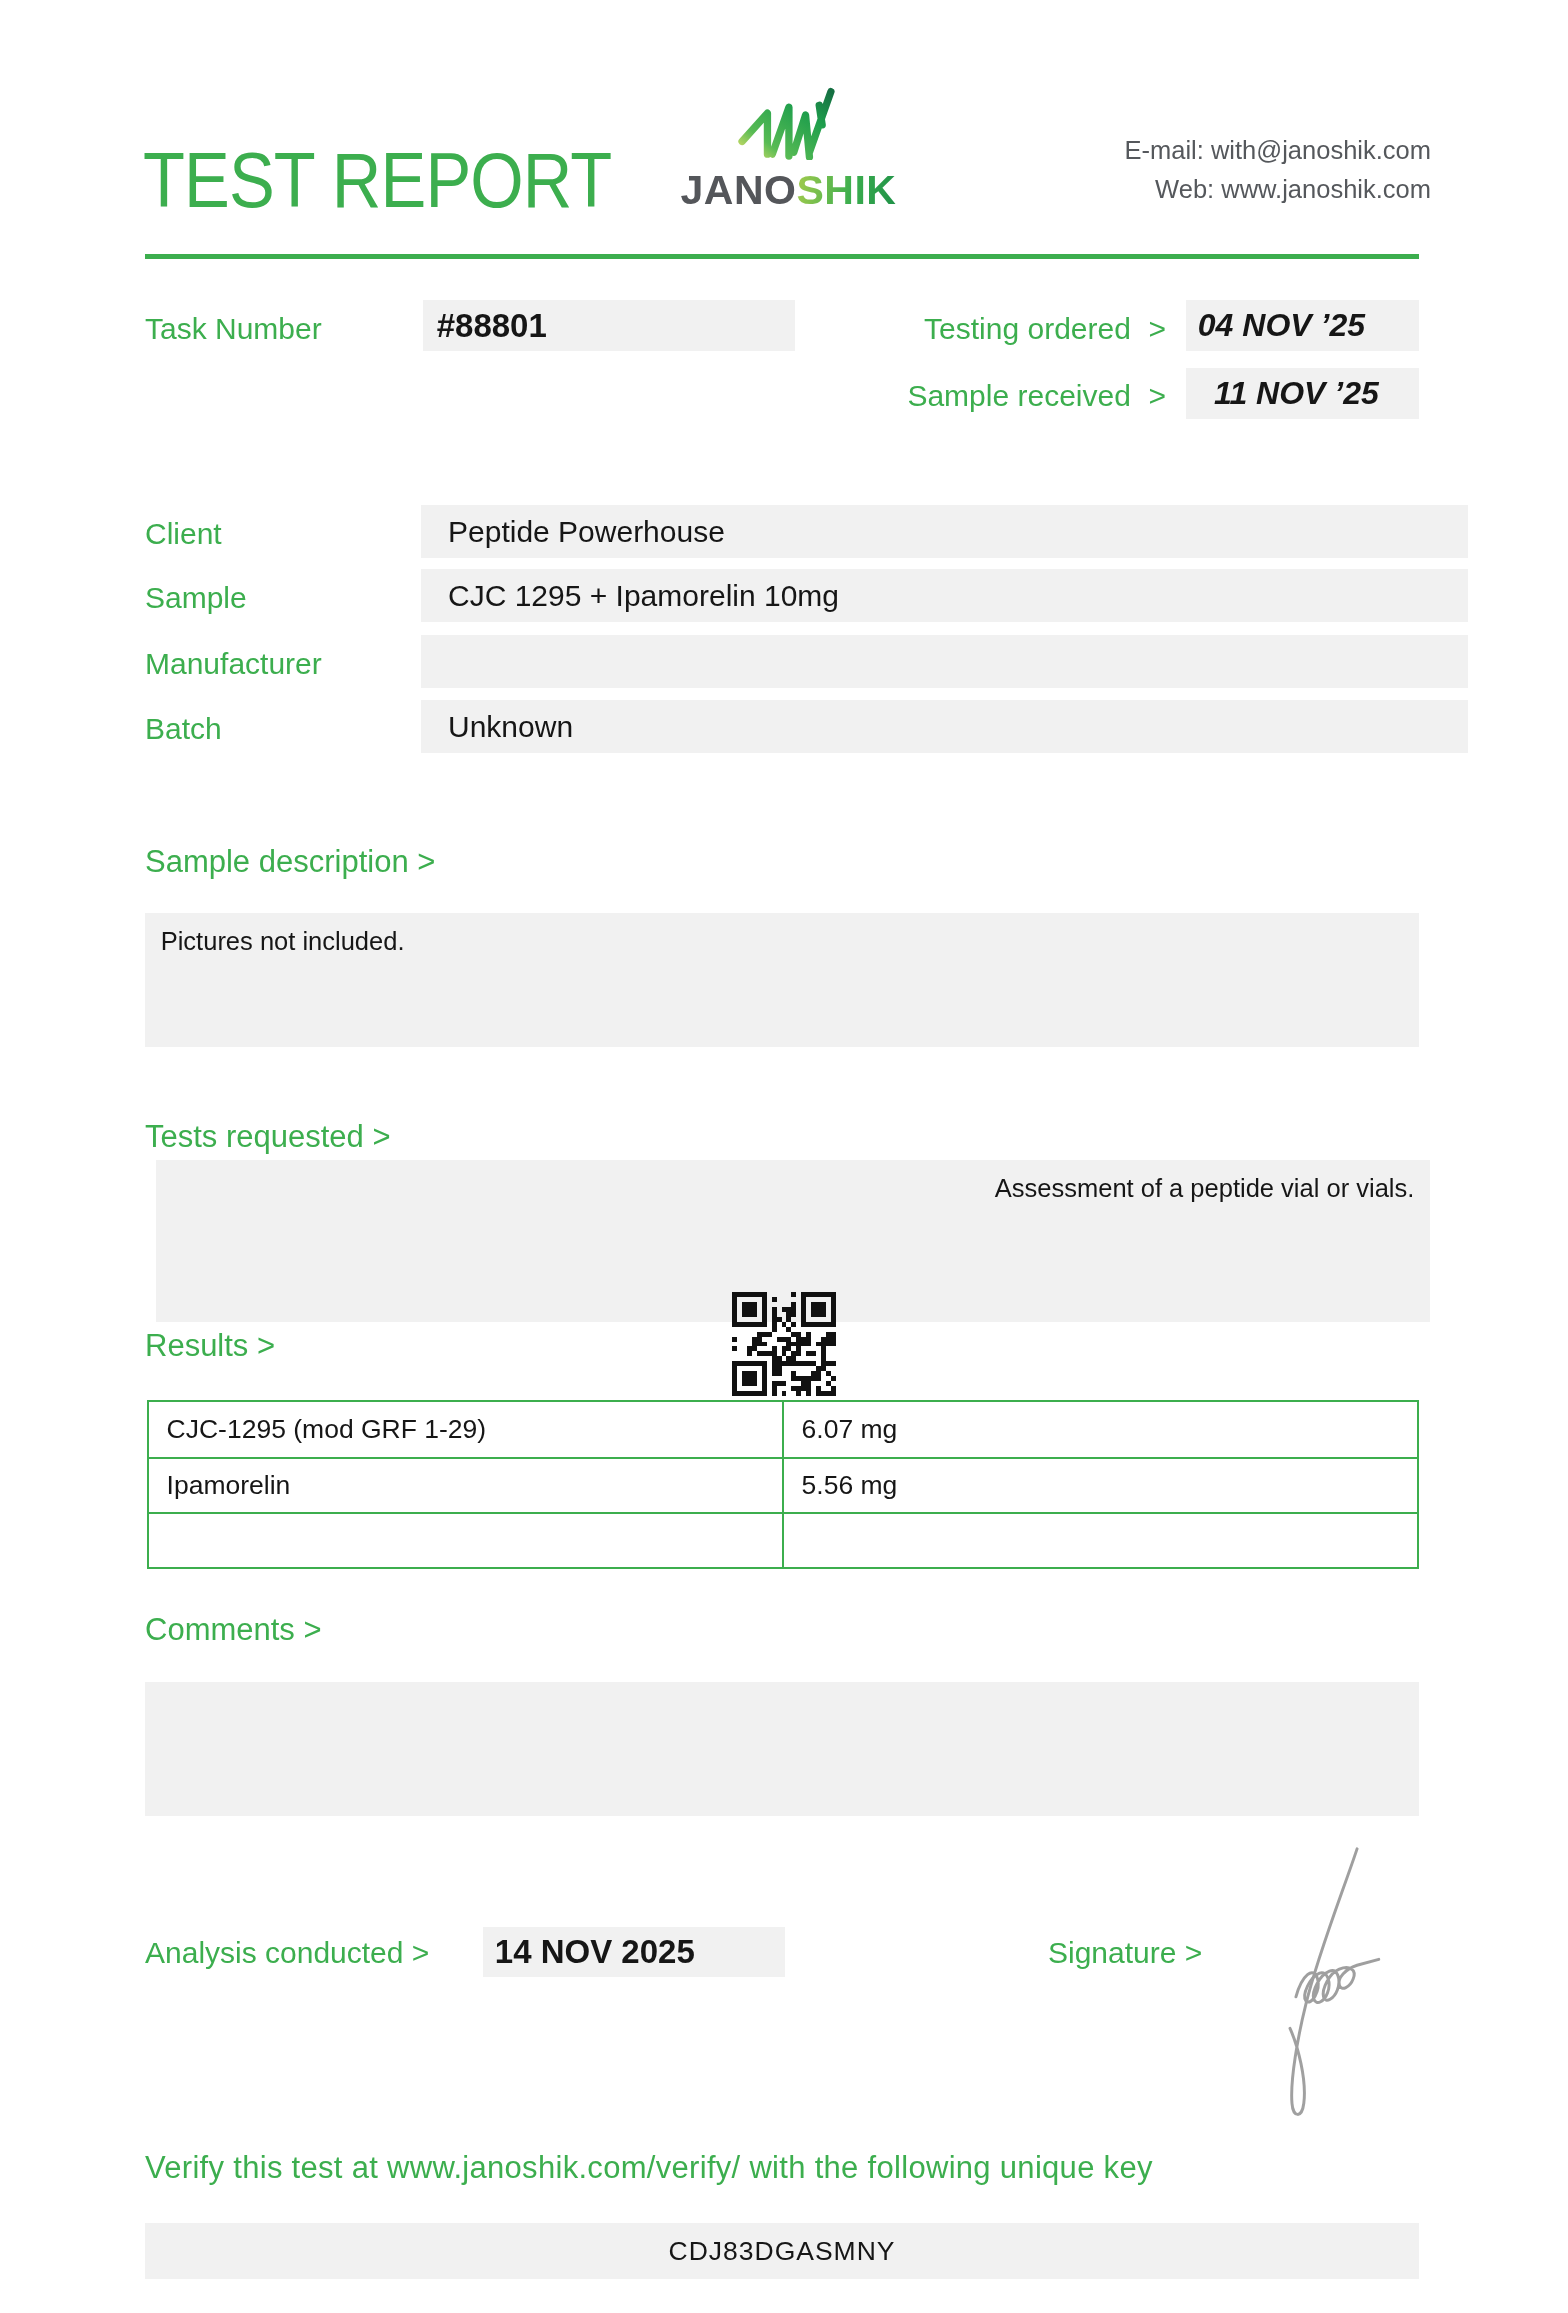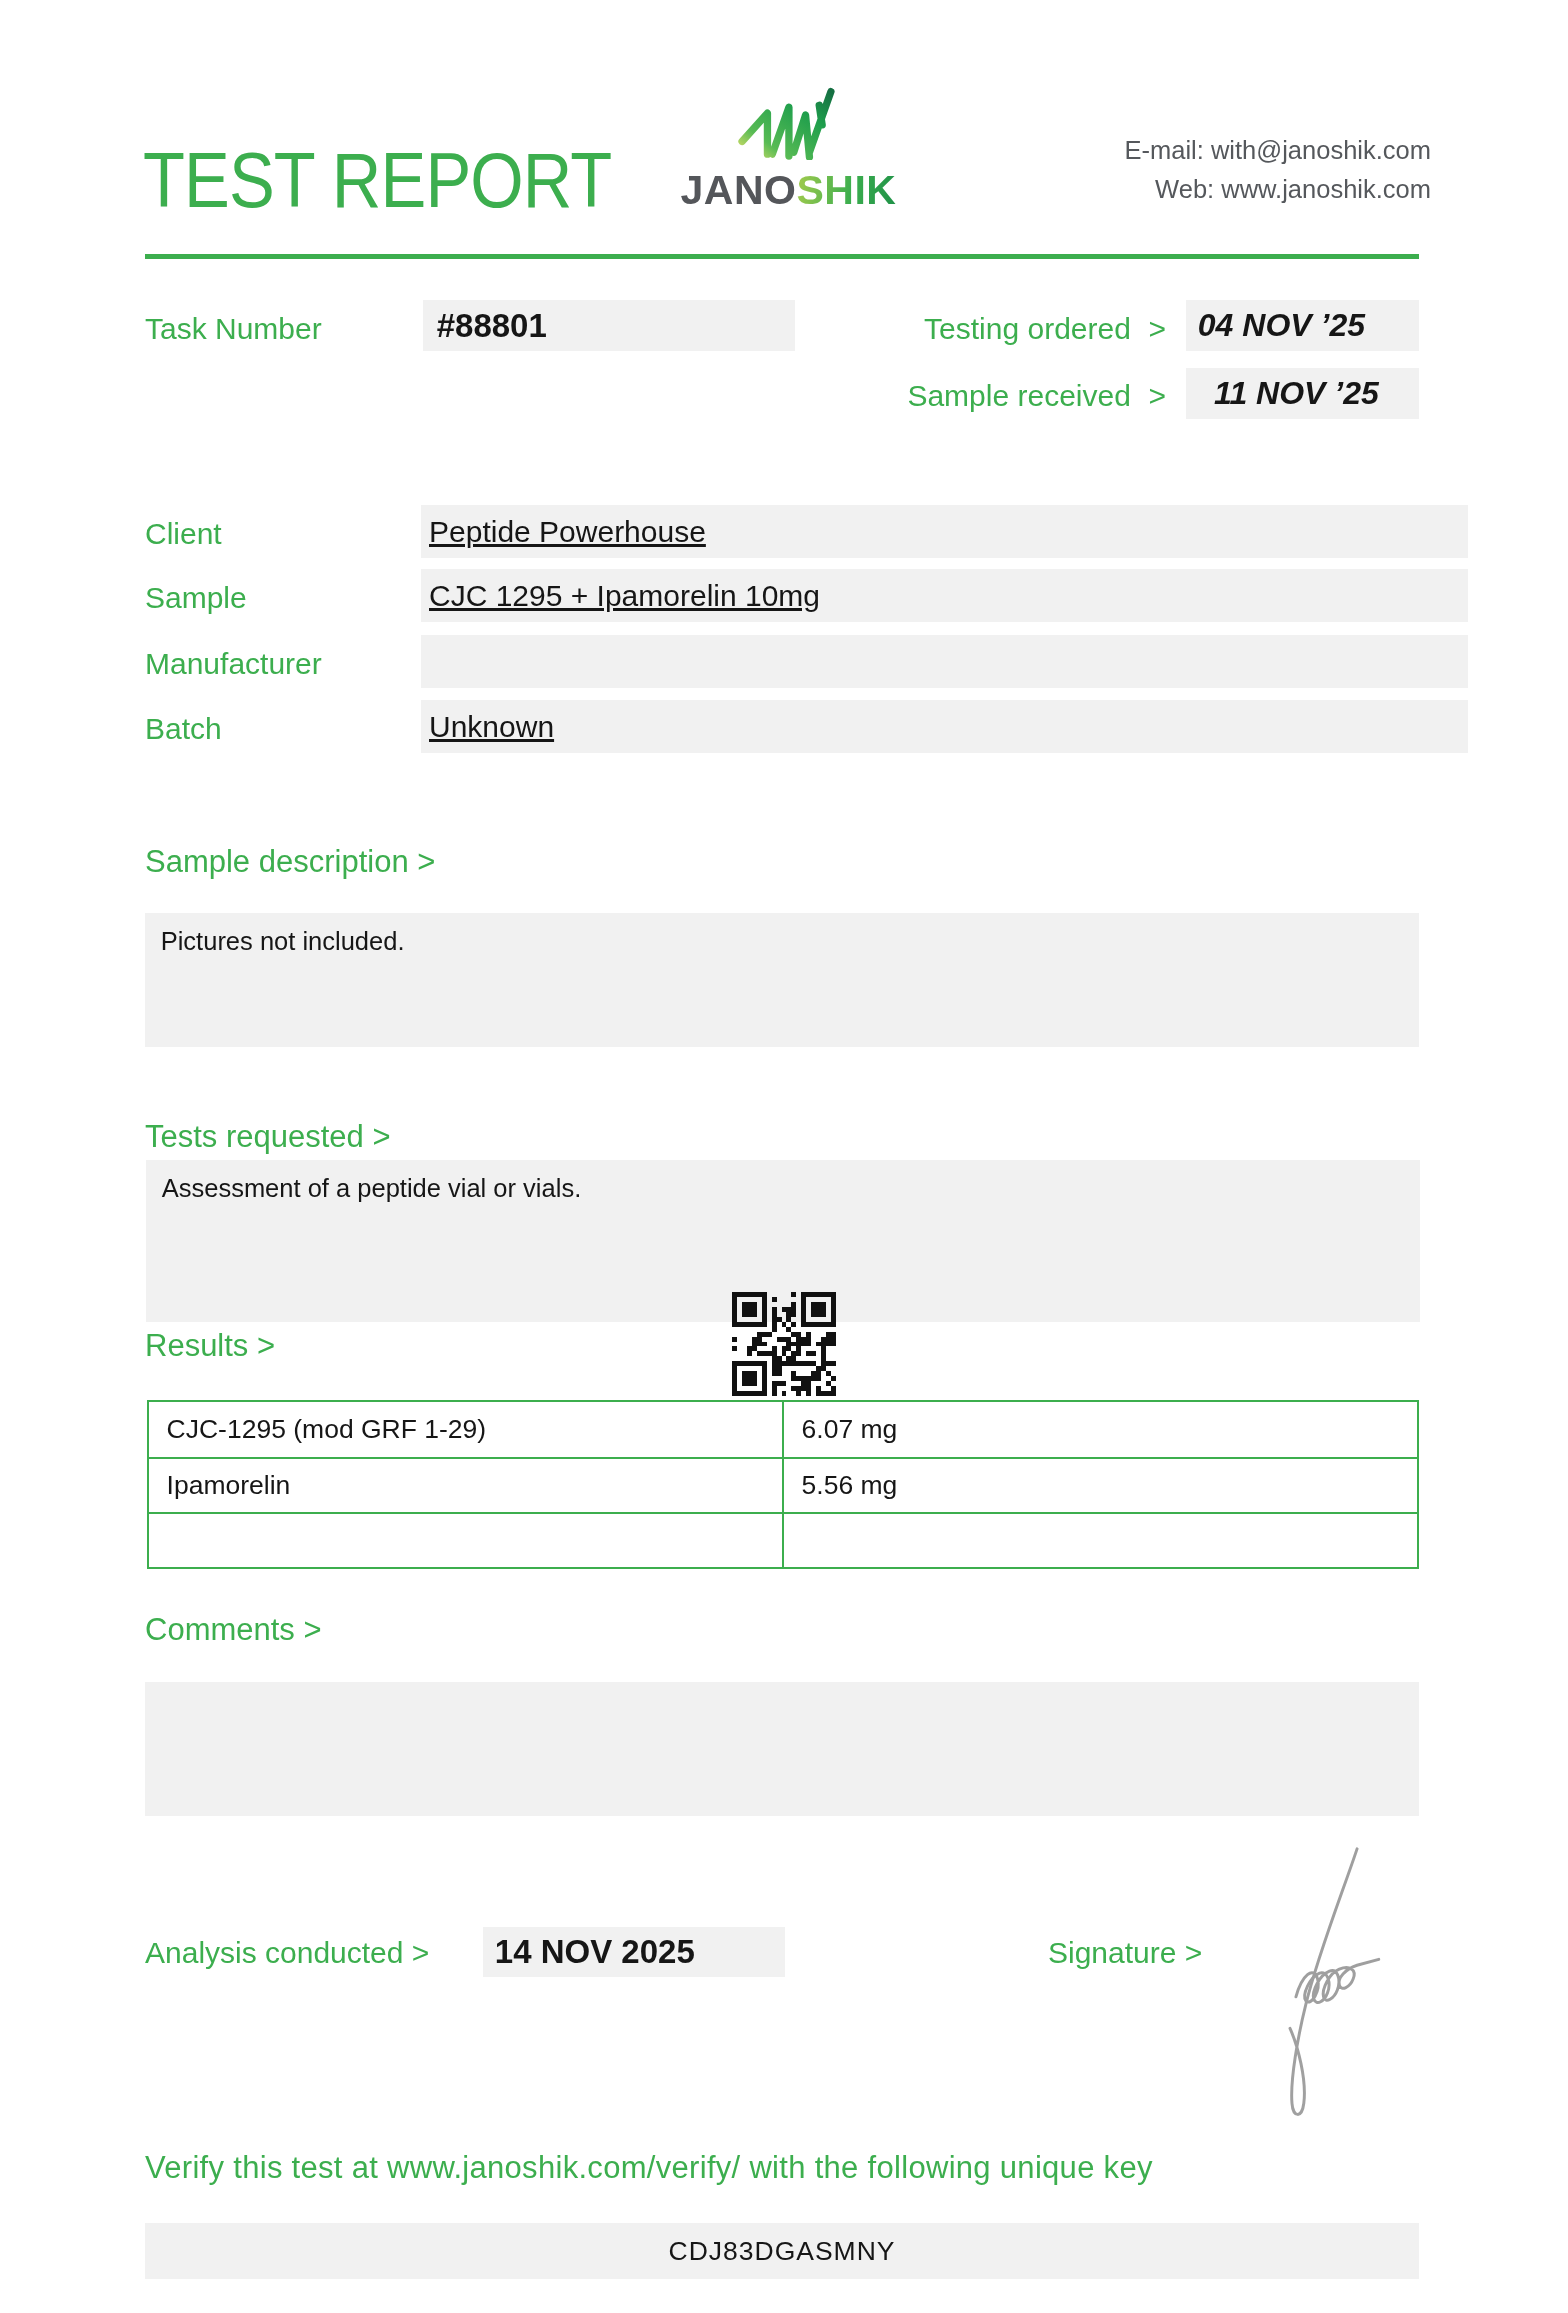--- a/index.html
+++ b/index.html
@@ -34,29 +34,29 @@
   .date-label-row{display:flex;justify-content:flex-end;gap:17.6px;}
   .dl-1{left:843px;top:312px;width:323px;}
   .dl-2{left:843px;top:379px;width:323px;}
   .date-box{width:233px;height:51px;padding-left:11.8px;font-size:32px;font-weight:bold;font-style:italic;}
   .db-1{left:1186px;top:300px;}
   .db-2{left:1186px;top:368px;padding-left:28px;}
   .info-label-0{left:145px;top:517px;}
   .info-label-1{left:145px;top:581px;}
   .info-label-2{left:145px;top:647px;}
   .info-label-3{left:145px;top:712px;}
-  .info-box{left:421px;width:1047px;height:53px;padding-left:8px;font-size:30px;text-decoration:underline;}
+  .info-box{left:421px;width:1047px;height:53px;padding-left:27px;font-size:30px;}
   .ib-0{top:505px;}
   .ib-1{top:569px;}
   .ib-2{top:635px;}
   .ib-3{top:700px;}
   .sd-heading{left:145px;top:845px;}
   .sd-box{left:145px;top:913px;width:1274px;height:134px;}
   .tr-heading{left:145px;top:1084px;margin-top:36px;}
-  .tr-box{left:146px;top:1160px;width:1274px;height:162px;}
+  .tr-box{left:156px;top:1160px;width:1274px;height:162px;text-align:right;}
   .content-box{background:var(--box);box-sizing:border-box;padding:11.8px 15.7px;font-size:25.5px;line-height:1.3;}
   .qr{left:732px;top:1292px;width:104px;height:104px;}
   .res-heading{left:145px;top:1329px;}
   .rtable{
     left:147px;top:1400px;width:1272px;height:169px;box-sizing:border-box;
     border:2.9px solid var(--green);display:grid;
     grid-template-columns:633px 1fr;grid-template-rows:1fr 1fr 1fr;
   }
   .rcell{
     box-sizing:border-box;display:flex;align-items:center;padding-left:17.6px;

